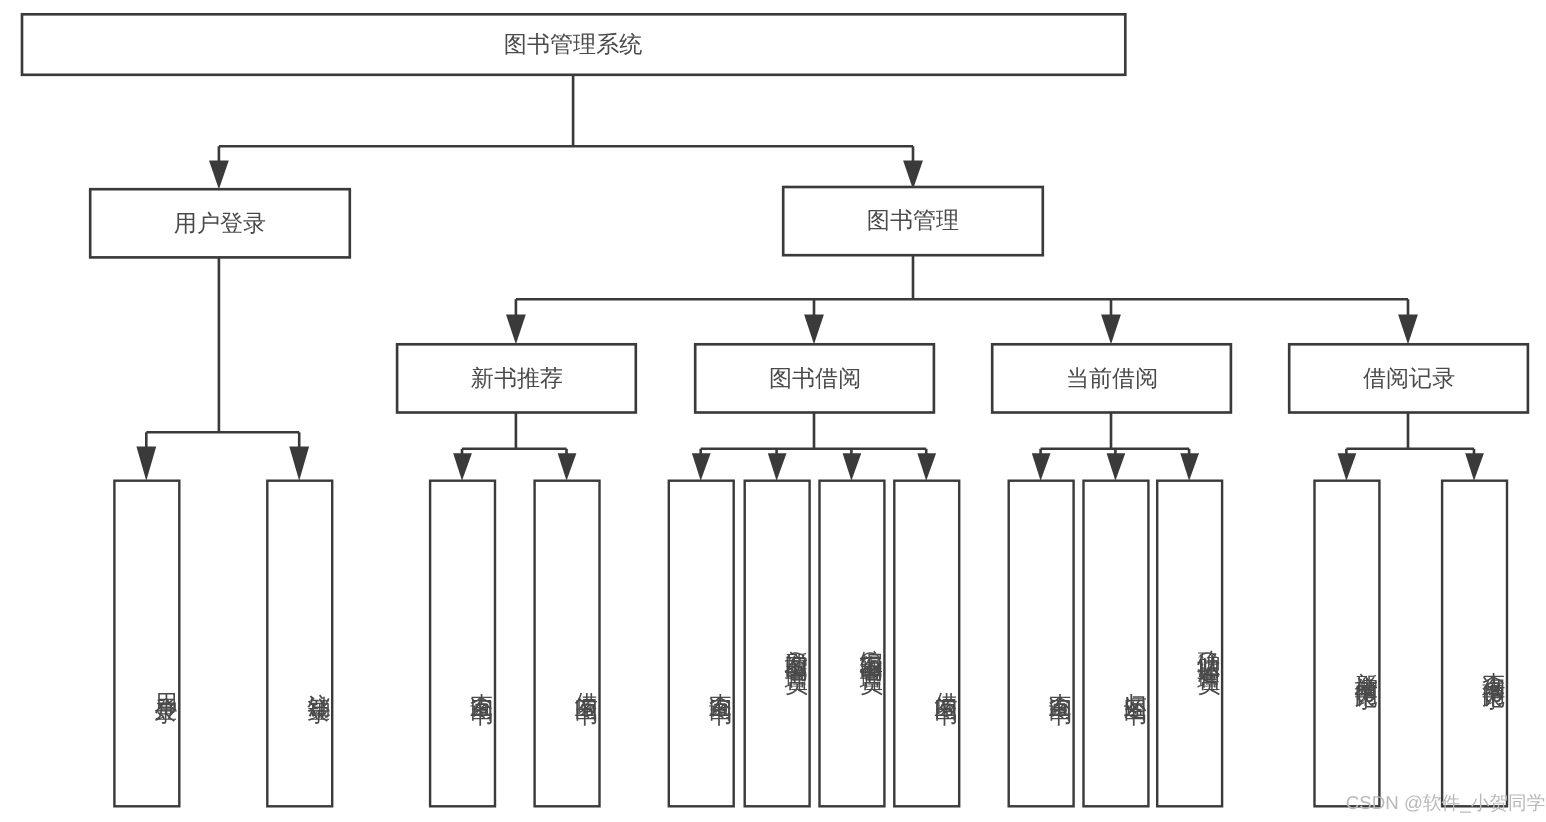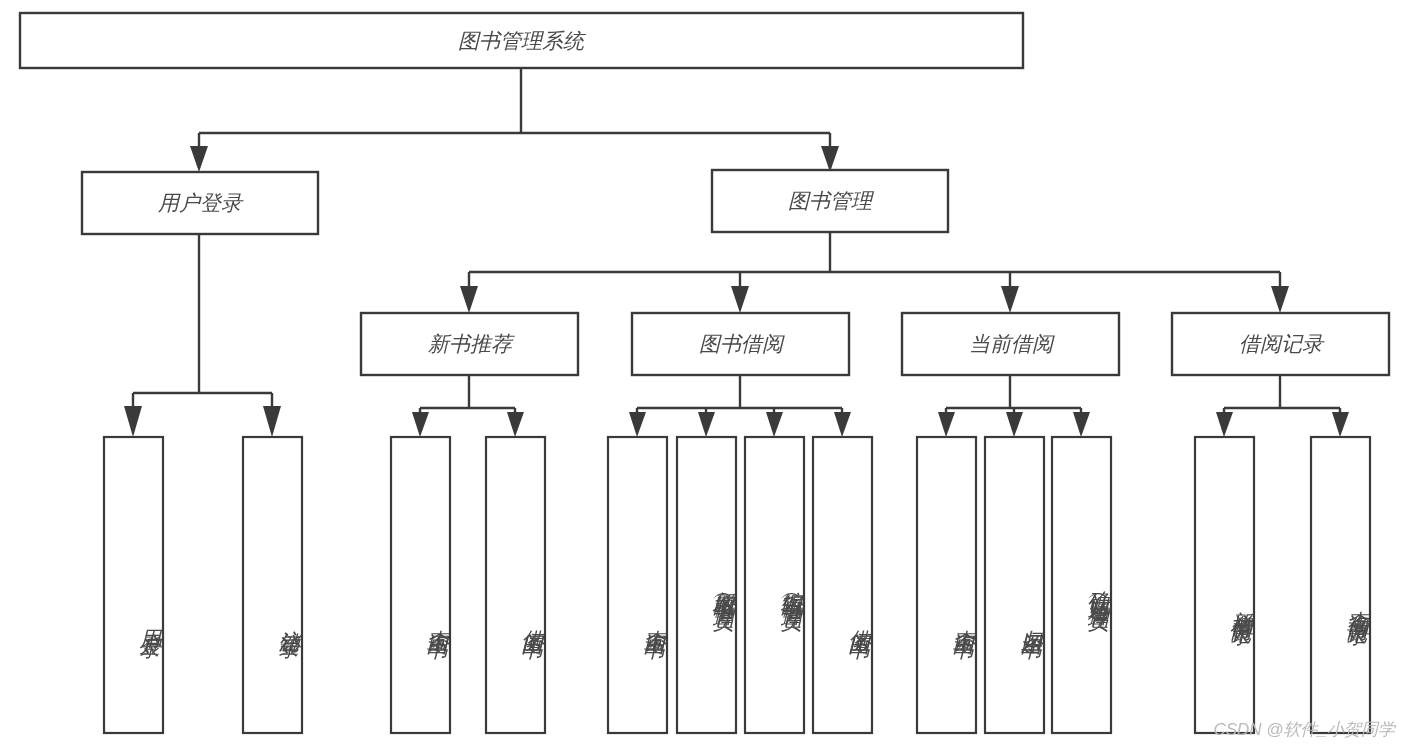--- a/index.html
+++ b/index.html
@@ -12,21 +12,20 @@
     height: 747px;
     font-family: "Liberation Sans", "DejaVu Sans", sans-serif;
     overflow: hidden;
     position: relative;
   }
   #diagram-root {
     position: relative;
     width: 1405px;
     height: 747px;
     background: #ffffff;
-    font-style: italic;
   }
   svg.flow {
     position: absolute;
     top: 0;
     left: 0;
     width: 1405px;
     height: 747px;
     display: block;
   }
   .node-box {
@@ -64,21 +63,21 @@
     color: #4a4a4a;
     letter-spacing: 3px;
     white-space: nowrap;
     display: flex;
     align-items: flex-start;
     justify-content: center;
     pointer-events: auto;
   }
   .watermark {
     position: absolute;
-    right: 10px;
+    right: 0;
     bottom: 6px;
     font-family: "Liberation Sans", "DejaVu Sans", sans-serif;
     font-size: 17px;
     color: #b9b9b9;
     white-space: nowrap;
     user-select: none;
   }
 </style>
 </head>
 <body>

